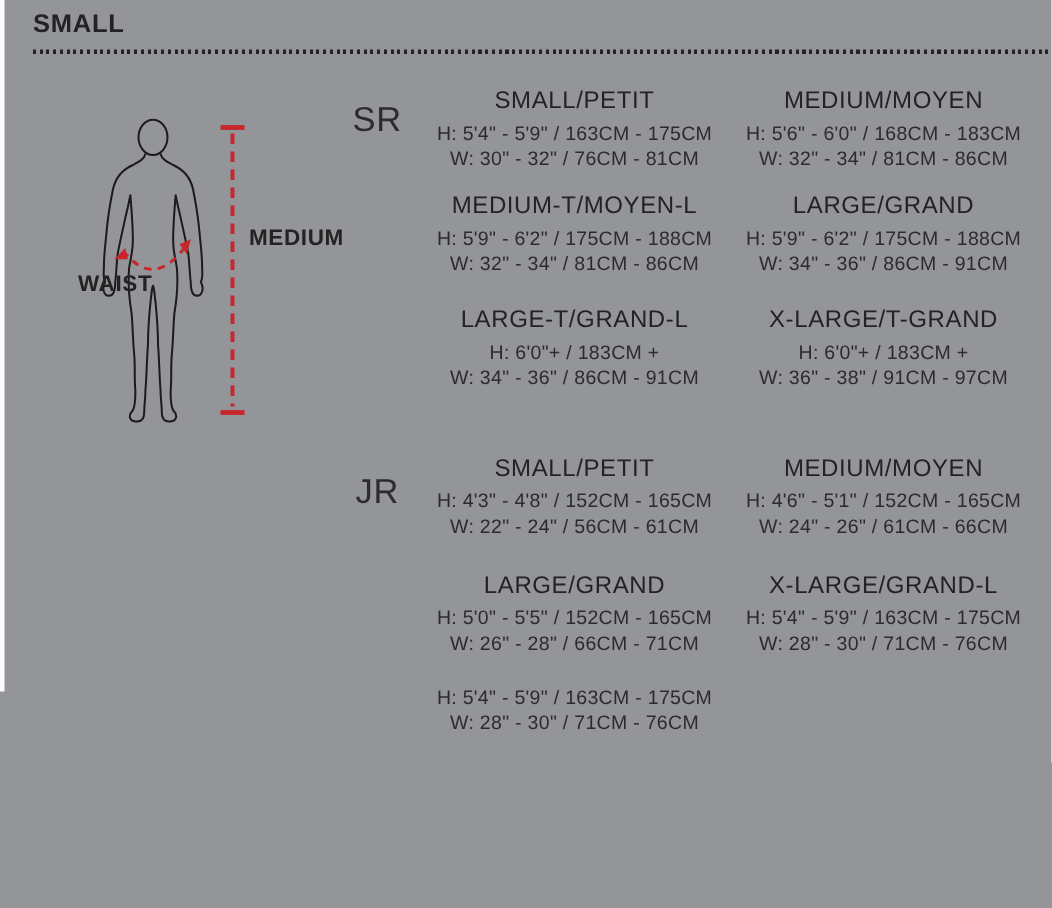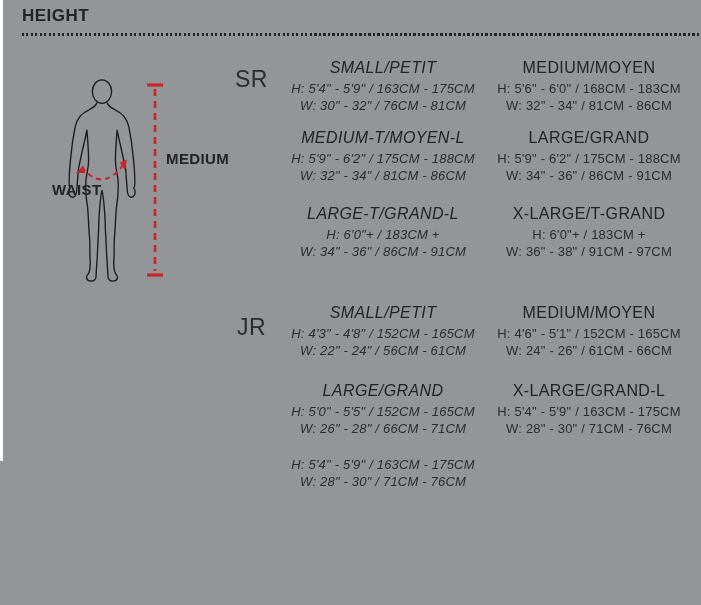--- a/index.html
+++ b/index.html
@@ -40,33 +40,33 @@
   .sr-label{left:235px;top:66px;}
   .jr-label{left:237px;top:314px;}
   .cell{
     position:absolute;width:230px;text-align:center;color:var(--text);
   }
   .cell .size-name{
     font-size:16px;font-weight:400;letter-spacing:.4px;line-height:20px;margin-bottom:2px;
     color:var(--title);
   }
   .cell .size-line{font-size:13px;line-height:17px;letter-spacing:.2px;}
-  .col1{left:268px;font-style:italic;}
+  .col1{left:268px;}
   .col2{left:474px;}
   .sr-r1{top:58px;} .sr-r2{top:128px;text-align:center;} .sr-r3{top:204px;}
   .jr-r1{top:303px;} .jr-r2{top:381px;} .jr-r3{top:456px;}
 </style>
 </head>
 <body>
 
 <div class="screen">
 
   <div class="left-strip"></div>
 
-  <div class="page-title">HEIGHT</div>
+  <div class="page-title">SMALL</div>
   <div class="dotted-rule"></div>
 
   <svg class="fig-svg" viewBox="0 0 100 260">
     <ellipse cx="50" cy="15" rx="11.5" ry="14" fill="none" stroke="#1b1b1b" stroke-width="1.6"></ellipse>
     <path fill="none" stroke="#1b1b1b" stroke-width="1.6" stroke-linejoin="round" d="
       M 44 28 C 43 32 40 34 34 37 C 25 41 20 47 18 57 C 16 67 14 79 13 91
       C 12 101 11 109 11 116 C 11 122 10 127 12 130 C 9 135 11 141 15 141
       C 19 141 20 135 20 130 C 21 122 21 114 22 107 C 24 97 26 88 28 79
       C 30 71 31 66 32 61 C 33 73 34 85 34 97 C 34 106 32 112 31 119
       C 30 131 31 143 33 155 C 34 167 34 177 35 187 C 36 197 35 207 36 217

